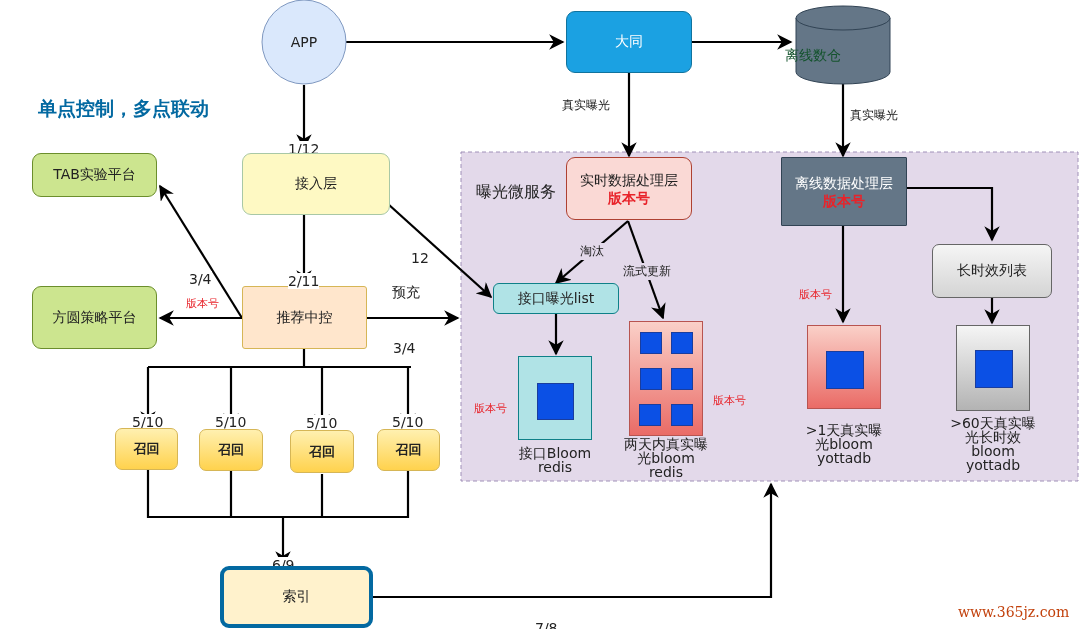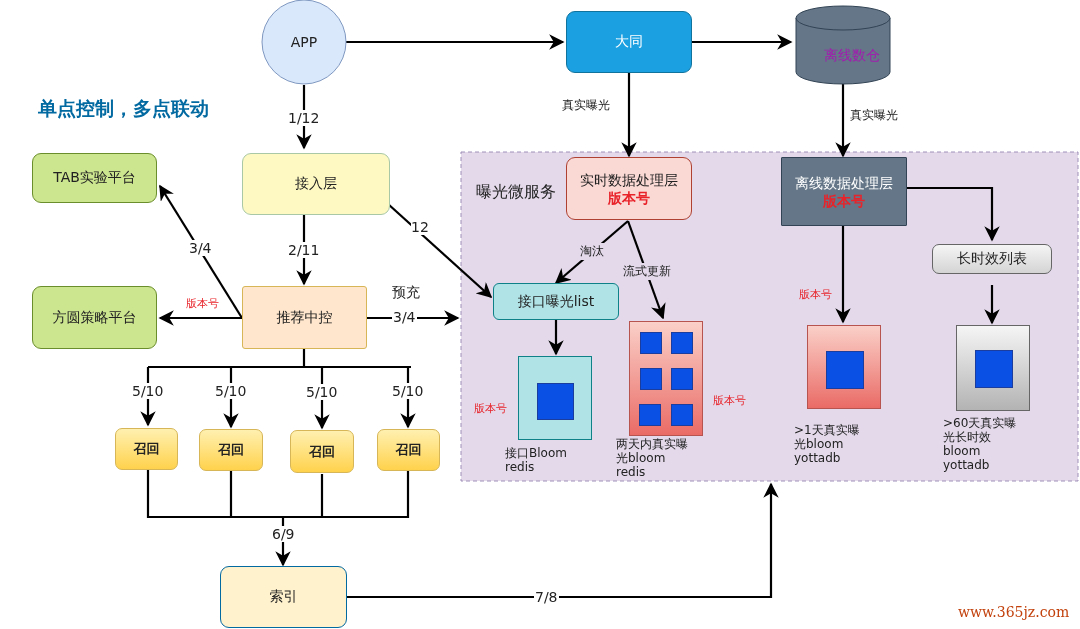--- a/index.html
+++ b/index.html
@@ -5,23 +5,23 @@
   html, body { margin:0; padding:0; background:#ffffff; }
   body { width:1080px; height:629px; position:relative; overflow:hidden;
          font-family:"DejaVu Sans","Liberation Sans",sans-serif; color:#222; }
   .abs { position:absolute; }
   svg.wires { position:absolute; left:0; top:0; width:1080px; height:629px; }
   .node { position:absolute; display:flex; flex-direction:column; align-items:center;
           justify-content:center; text-align:center; box-sizing:border-box; font-size:14px; }
   .red { color:#e8232a; }
   .lbl { position:absolute; font-size:13px; background:transparent; white-space:nowrap; }
   .lbl.bg { background:#e3d9ea; }
-  .lbl.w { background:#fff; }
+  .lbl.w { background:#fff;margin-top:31px; }
   .small { font-size:12px; }
-  .store-caption { position:absolute; font-size:12px; line-height:14px; }
+  .store-caption { position:absolute; text-align:center; font-size:14px; line-height:14px; }
   .sq { position:absolute; background:#0b50e5; border:1px solid #1a3d9e; box-sizing:border-box; }
 </style>
 </head>
 <body>
 
 <svg class="wires" viewBox="0 0 1080 629">
   <defs>
     <marker id="ah" viewBox="0 0 10 10" refX="9" refY="5" markerWidth="7" markerHeight="7" orient="auto-start-reverse">
       <path d="M0,0 L10,5 L0,10 L3,5 z" fill="#000"></path>
     </marker>
@@ -65,32 +65,32 @@
 </svg>
 
 <div class="abs" style="left:38px;top:96px;font-size:19px;font-weight:bold;color:#0369a1;">单点控制，多点联动</div>
 
 <div class="node" style="left:262px;top:0;width:84px;height:84px;">
   <span>APP</span>
 </div>
 <div class="node" style="left:566px;top:11px;width:126px;height:62px;background:#1ba1e2;border:1px solid #10739e;border-radius:9px;color:#fff;">
   <span>大同</span>
 </div>
-<div class="node" style="left:796px;top:30px;width:112px;height:52px;color:#a21caf;">
+<div class="node" style="left:757px;top:30px;width:112px;height:52px;color:#14532d;">
   <span>离线数仓</span>
 </div>
 
 <div class="lbl w" style="left:288px;top:110px;font-size:14px;">1/12</div>
 <div class="lbl small" style="left:562px;top:97px;">真实曝光</div>
 <div class="lbl small" style="left:850px;top:107px;">真实曝光</div>
 
 <div class="node" style="left:242px;top:153px;width:148px;height:62px;background:#fef9c3;border:1px solid #a8c8a6;border-radius:9px;">
   <span>接入层</span>
 </div>
-<div class="node" style="left:32px;top:153px;width:125px;height:50px;background:#cce58f;border:1px solid #6b8e2c;border-radius:9px;">
+<div class="node" style="left:32px;top:153px;width:125px;height:44px;background:#cce58f;border:1px solid #6b8e2c;border-radius:9px;">
   <span>TAB实验平台</span>
 </div>
 <div class="node" style="left:32px;top:286px;width:125px;height:63px;background:#cce58f;border:1px solid #6b8e2c;border-radius:9px;">
   <span>方圆策略平台</span>
 </div>
 <div class="node" style="left:242px;top:286px;width:125px;height:63px;background:#ffe6cc;border:1px solid #d6b656;border-radius:3px;">
   <span>推荐中控</span>
 </div>
 
 <div class="lbl w" style="left:288px;top:242px;font-size:14px;">2/11</div>
@@ -112,43 +112,43 @@
   <span>召回</span>
 </div>
 <div class="node" style="left:290px;top:430px;width:64px;height:43px;background:linear-gradient(#fff0b0,#ffd24d);border:1px solid #d6b656;border-radius:7px;font-weight:bold;font-size:13px;">
   <span>召回</span>
 </div>
 <div class="node" style="left:377px;top:429px;width:63px;height:42px;background:linear-gradient(#fff0b0,#ffd24d);border:1px solid #d6b656;border-radius:7px;font-weight:bold;font-size:13px;">
   <span>召回</span>
 </div>
 
 <div class="lbl w" style="left:272px;top:526px;font-size:14px;text-align:right;">6/9</div>
-<div class="node" style="left:220px;top:566px;width:127px;height:62px;background:#fff2cc;border:1px solid #0369a1;border-radius:9px;">
+<div class="node" style="left:220px;top:566px;width:153px;height:62px;background:#fff2cc;border:4px solid #0369a1;border-radius:9px;">
   <span>索引</span>
 </div>
 <div class="lbl w" style="left:534px;top:589px;font-size:14px;padding:0 1px;">7/8</div>
 
 <div class="lbl small" style="left:476px;top:182px;font-size:16px;font-family:Liberation Serif, serif;">曝光微服务</div>
 
 <div class="node" style="left:566px;top:157px;width:126px;height:63px;background:#fad9d5;border:1px solid #ae4132;border-radius:9px;line-height:18px;">
   <span>实时数据处理层</span>
   <span class="red" style="font-weight:bold;">版本号</span>
 </div>
 <div class="node" style="left:781px;top:157px;width:126px;height:69px;background:#647687;border:1px solid #314354;border-radius:1px;color:#fff;line-height:18px;">
   <span>离线数据处理层</span>
   <span class="red" style="font-weight:bold;">版本号</span>
 </div>
 
 <div class="lbl bg small" style="left:580px;top:243px;">淘汰</div>
 <div class="lbl bg small" style="left:623px;top:263px;">流式更新</div>
 
-<div class="node" style="left:493px;top:283px;width:126px;height:37px;background:#b0e3e6;border:1px solid #0e8088;border-radius:6px;">
+<div class="node" style="left:493px;top:283px;width:126px;height:31px;background:#b0e3e6;border:1px solid #0e8088;border-radius:6px;">
   <span>接口曝光list</span>
 </div>
-<div class="node" style="left:932px;top:244px;width:120px;height:30px;background:linear-gradient(#f5f5f5,#d4d4d4);border:1px solid #666;border-radius:7px;">
+<div class="node" style="left:932px;top:244px;width:120px;height:54px;background:linear-gradient(#f5f5f5,#d4d4d4);border:1px solid #666;border-radius:7px;">
   <span>长时效列表</span>
 </div>
 
 <div class="abs" style="left:518px;top:356px;width:74px;height:84px;background:#b0e3e6;border:1px solid #0e8088;box-sizing:border-box;">
   <div class="sq" style="left:18px;top:26px;width:37px;height:37px;"></div>
 </div>
 <div class="store-caption" style="left:505px;top:446px;width:100px;">
   <div>接口Bloom</div>
   <div>redis</div>
 </div>

